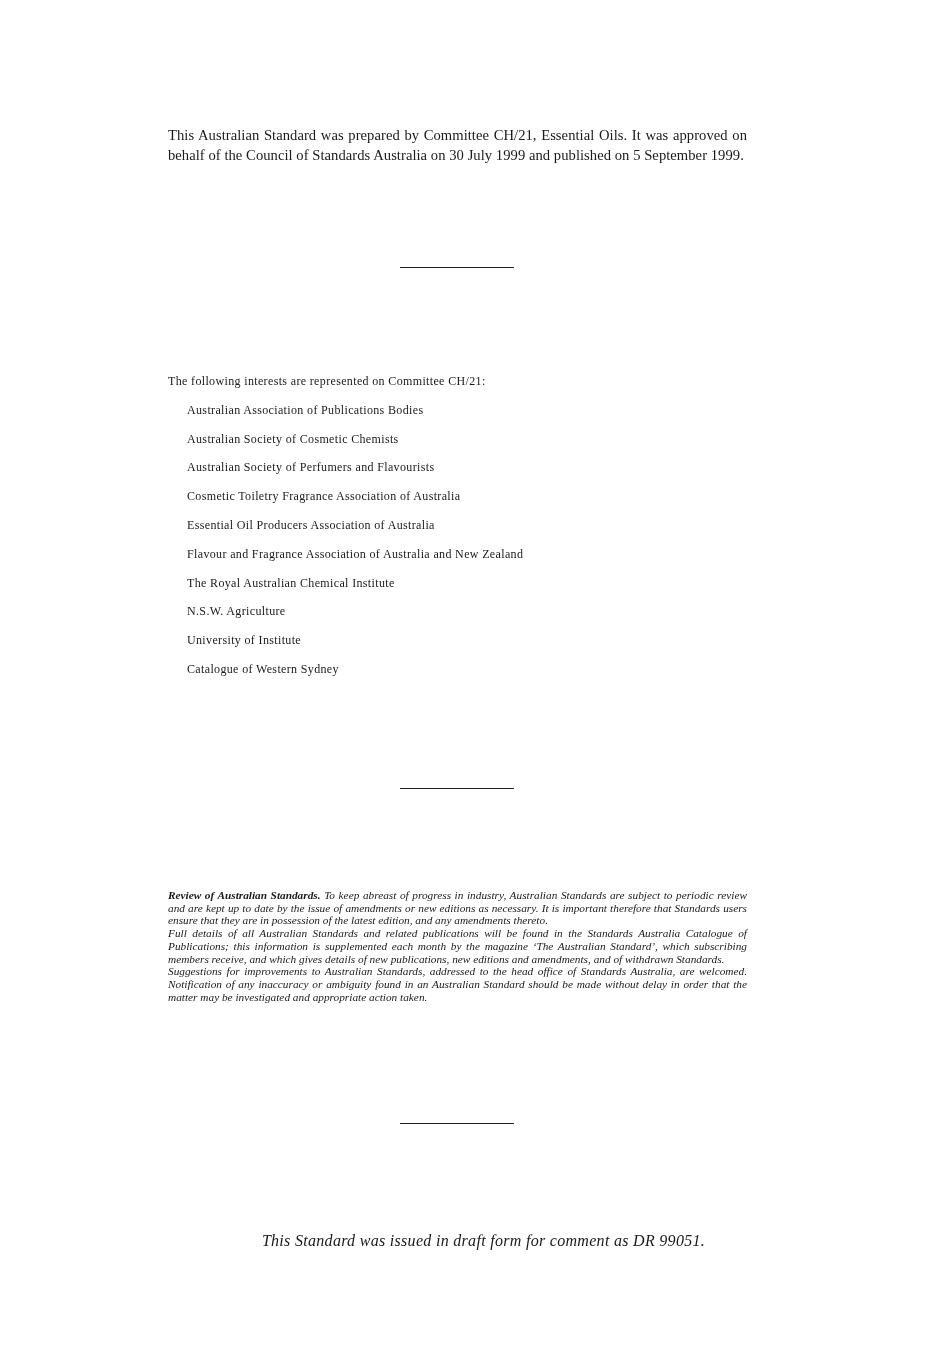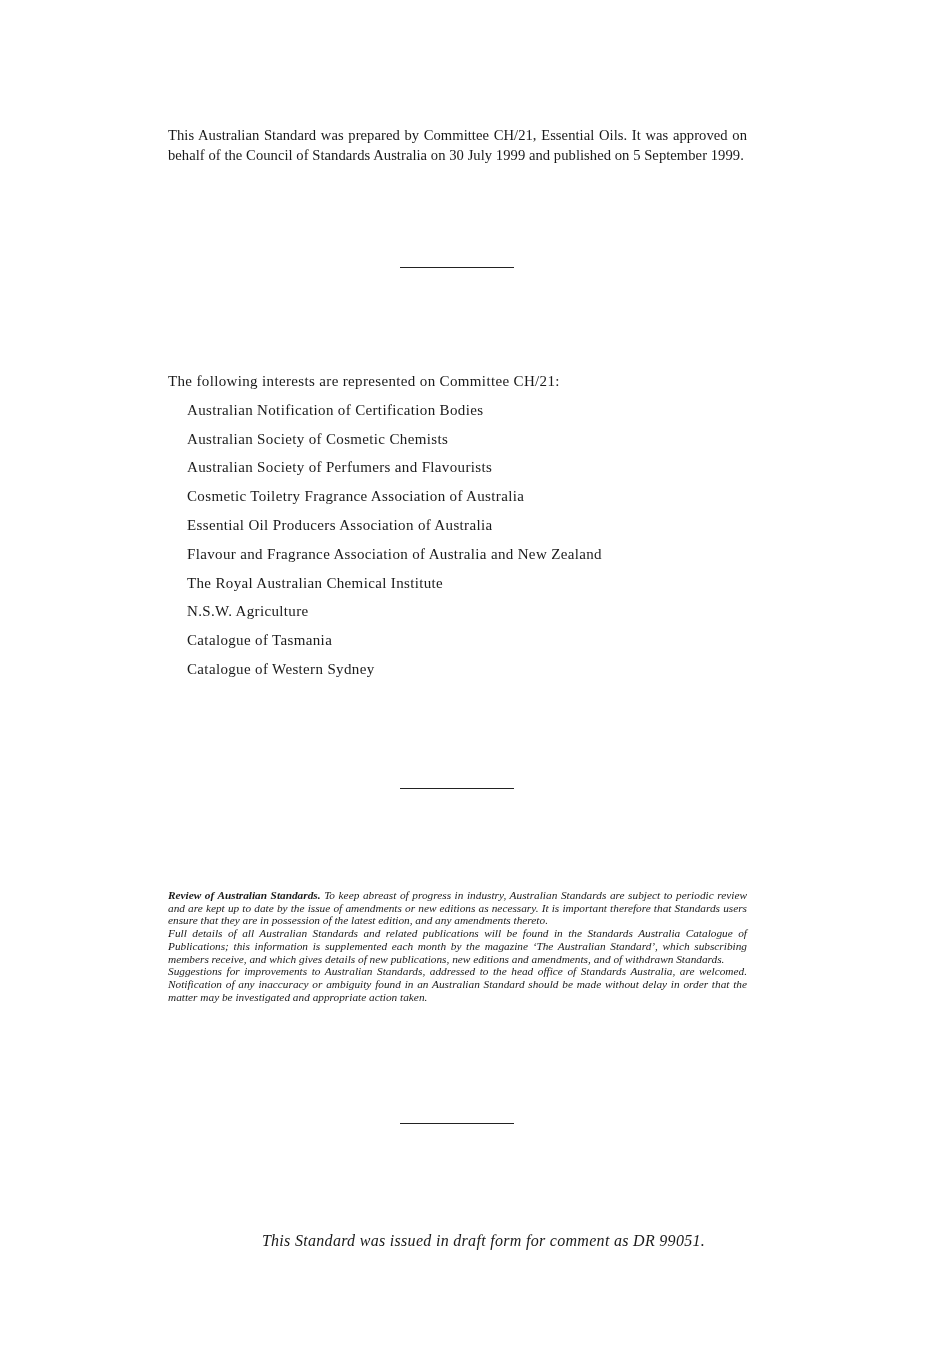--- a/index.html
+++ b/index.html
@@ -34,21 +34,21 @@
       width: 114px;
       height: 0;
       border-top: 1.5px solid #222;
     }
     .rule.r1 { top: 267px; }
     .rule.r2 { top: 788px; }
     .rule.r3 { top: 1123px; }
 
     .committee {
       top: 367px;
-      font-size: 15px;
+      font-size: 12px;
       line-height: 28.8px;
       letter-spacing: 0.35px;
       font-family: Liberation Serif, serif;
     }
     .committee .heading {
       margin: 0;
     }
     .committee ul {
       list-style: none;
       margin: 0;
@@ -93,29 +93,29 @@
 
 <div class="block intro">
   <p style="margin:0">This Australian Standard was prepared by Committee CH/21, Essential Oils. It was approved on behalf of the Council of Standards Australia on 30 July 1999 and published on 5 September 1999.</p>
 </div>
 
 <div class="rule r1"></div>
 
 <div class="block committee">
   <p class="heading">The following interests are represented on Committee CH/21:</p>
   <ul>
-    <li>Australian Notification of Certification Bodies</li>
+    <li>Australian Association of Publications Bodies</li>
     <li>Australian Society of Cosmetic Chemists</li>
     <li>Australian Society of Perfumers and Flavourists</li>
     <li>Cosmetic Toiletry Fragrance Association of Australia</li>
     <li>Essential Oil Producers Association of Australia</li>
     <li>Flavour and Fragrance Association of Australia and New Zealand</li>
     <li>The Royal Australian Chemical Institute</li>
     <li>N.S.W. Agriculture</li>
-    <li>Catalogue of Tasmania</li>
+    <li>University of Institute</li>
     <li>Catalogue of Western Sydney</li>
   </ul>
 </div>
 
 <div class="rule r2"></div>
 
 <div class="block smallprint">
   <p><span class="lead">Review of Australian Standards.</span> <span>To keep abreast of progress in industry, Australian Standards are subject to periodic review and are kept up to date by the issue of amendments or new editions as necessary. It is important therefore that Standards users ensure that they are in possession of the latest edition, and any amendments thereto.</span></p>
   <p>Full details of all Australian Standards and related publications will be found in the Standards Australia Catalogue of Publications; this information is supplemented each month by the magazine ‘The Australian Standard’, which subscribing members receive, and which gives details of new publications, new editions and amendments, and of withdrawn Standards.</p>
   <p>Suggestions for improvements to Australian Standards, addressed to the head office of Standards Australia, are welcomed. Notification of any inaccuracy or ambiguity found in an Australian Standard should be made without delay in order that the matter may be investigated and appropriate action taken.</p>

